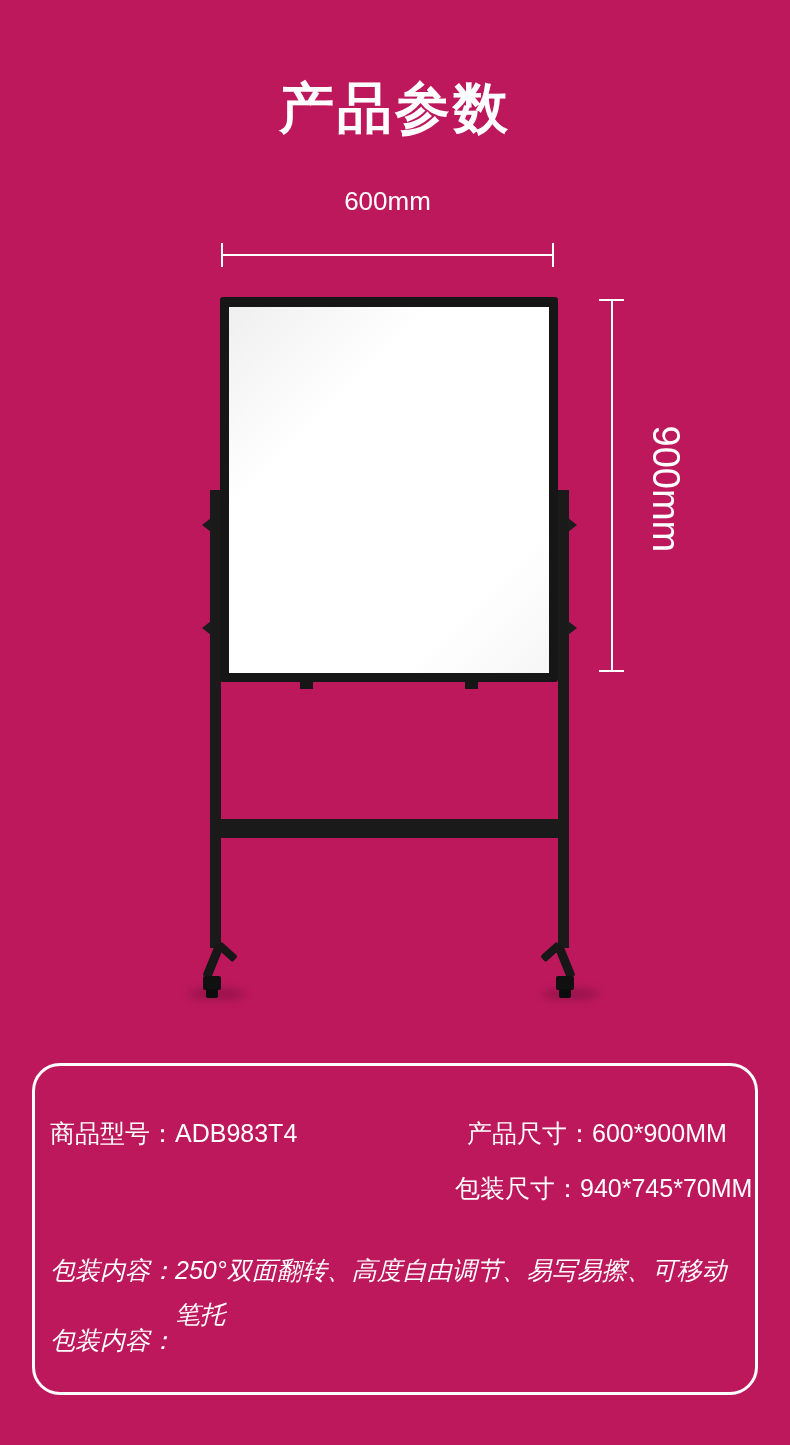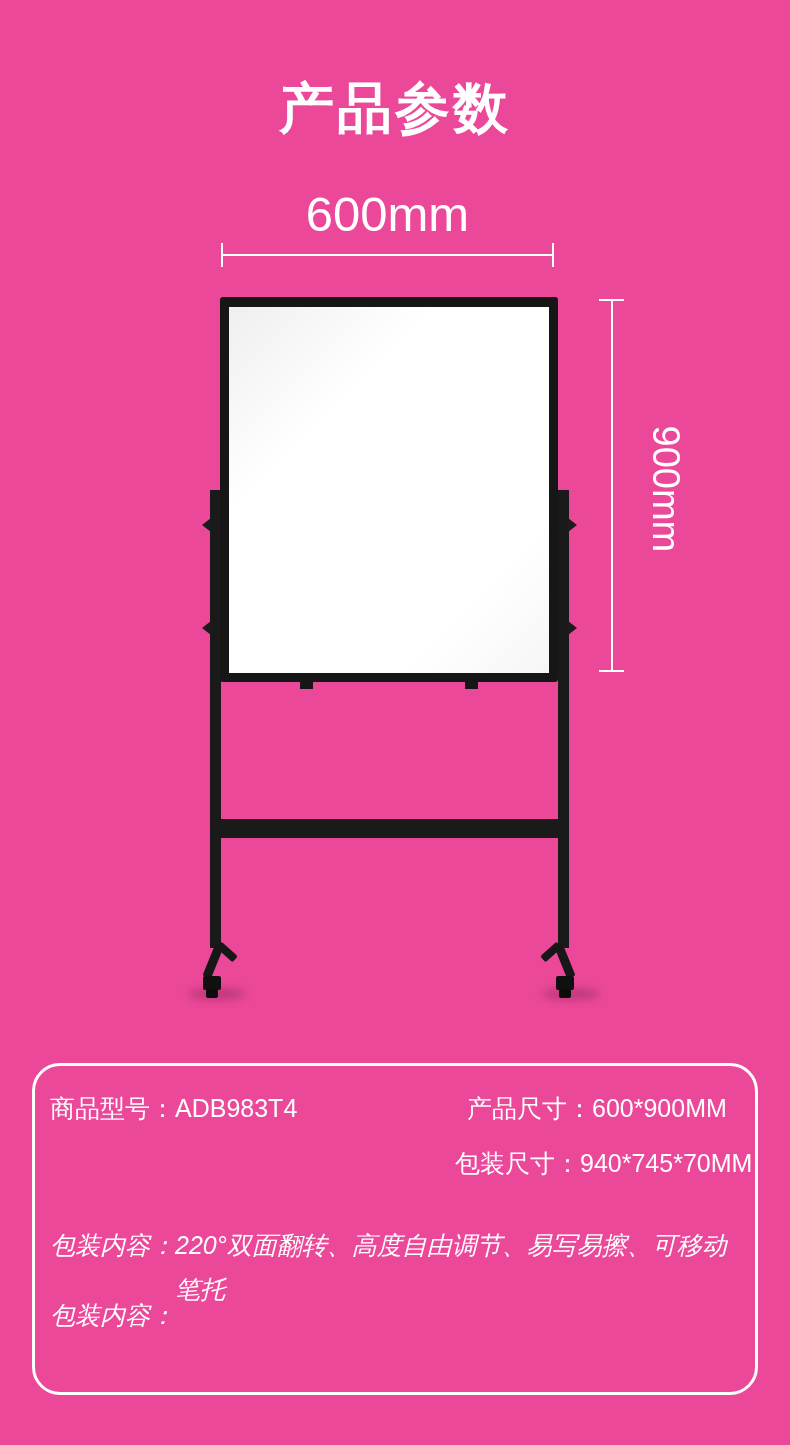--- a/index.html
+++ b/index.html
@@ -1,34 +1,34 @@
 <!DOCTYPE html>
 <html><head>
 <meta charset="utf-8">
 <style>
   html,body{margin:0;padding:0;}
   .page{
     position:relative;
     width:790px;height:1445px;
-    background:#ec4899;
+    background:#be185d;
     overflow:hidden;
     font-family:"Liberation Sans","DejaVu Sans",sans-serif;
     color:#ffffff;
   }
   
   .title{
     position:absolute;left:0;top:72px;width:790px;
     text-align:center;
     font-size:55px;font-weight:700;letter-spacing:3px;
     color:#ffffff;margin:0;
   }
   
   .dim-w-label{
     position:absolute;left:222px;top:186px;width:331px;
-    text-align:center;font-size:49px;font-weight:400;color:#fff;
+    text-align:center;font-size:26px;font-weight:400;color:#fff;
   }
   .dim-w-line{position:absolute;left:222px;top:254px;width:331px;height:2px;background:#fff;}
   .tick-v{position:absolute;width:2px;height:24px;background:#fff;top:243px;}
   .tick-v.l{left:221px;}
   .tick-v.r{left:552px;}
   
   .dim-h-line{position:absolute;left:611px;top:300px;width:2px;height:372px;background:#fff;}
   .tick-h{position:absolute;width:25px;height:2px;background:#fff;left:599px;}
   .tick-h.t{top:299px;}
   .tick-h.b{top:670px;}
@@ -76,21 +76,21 @@
   }
   .floor-shadow.sl{left:188px;}
   .floor-shadow.sr{left:542px;}
   
   .spec-card{
     position:absolute;left:32px;top:1063px;width:726px;height:332px;
     border:3px solid #ffffff;border-radius:28px;
     box-sizing:border-box;
     font-size:25px;font-weight:500;color:#ffffff;
   }
-  .cell{position:absolute;line-height:30px;white-space:nowrap;}
+  .cell{position:absolute;line-height:30px;white-space:nowrap;margin-top:25px;}
   .cell.r1a{left:15px;top:27px;}
   .cell.r1b{left:432px;top:27px;}
   .cell.r2a{left:15px;top:95px;}
   .cell.r2b{left:420px;top:82px;}
   .cell.flexrow{display:flex;white-space:normal;line-height:44px;width:692px;font-style:italic;}
   .cell.r3{left:15px;top:157px;}
   .cell.r4{left:15px;top:227px;}
   .cell .lbl{flex:none;}
   .cell .val{flex:1;}
 </style>
@@ -138,20 +138,20 @@
       <span class="lbl">商品型号：</span><span class="val">ADB983T4</span>
     </div>
     <div class="cell r1b">
       <span class="lbl">产品尺寸：</span><span class="val">600*900MM</span>
     </div>
     <div class="cell r2b">
       <span class="lbl">包装尺寸：</span><span class="val">940*745*70MM</span>
     </div>
     <div class="cell flexrow r3">
       <span class="lbl">包装内容：</span>
-        <span class="val">220°双面翻转、高度自由调节、易写易擦、可移动笔托</span>
+        <span class="val">250°双面翻转、高度自由调节、易写易擦、可移动笔托</span>
     </div>
     <div class="cell flexrow r4">
       <span class="lbl">包装内容：</span>
     </div>
   </div>
 
 </div>
 
 </body></html>

